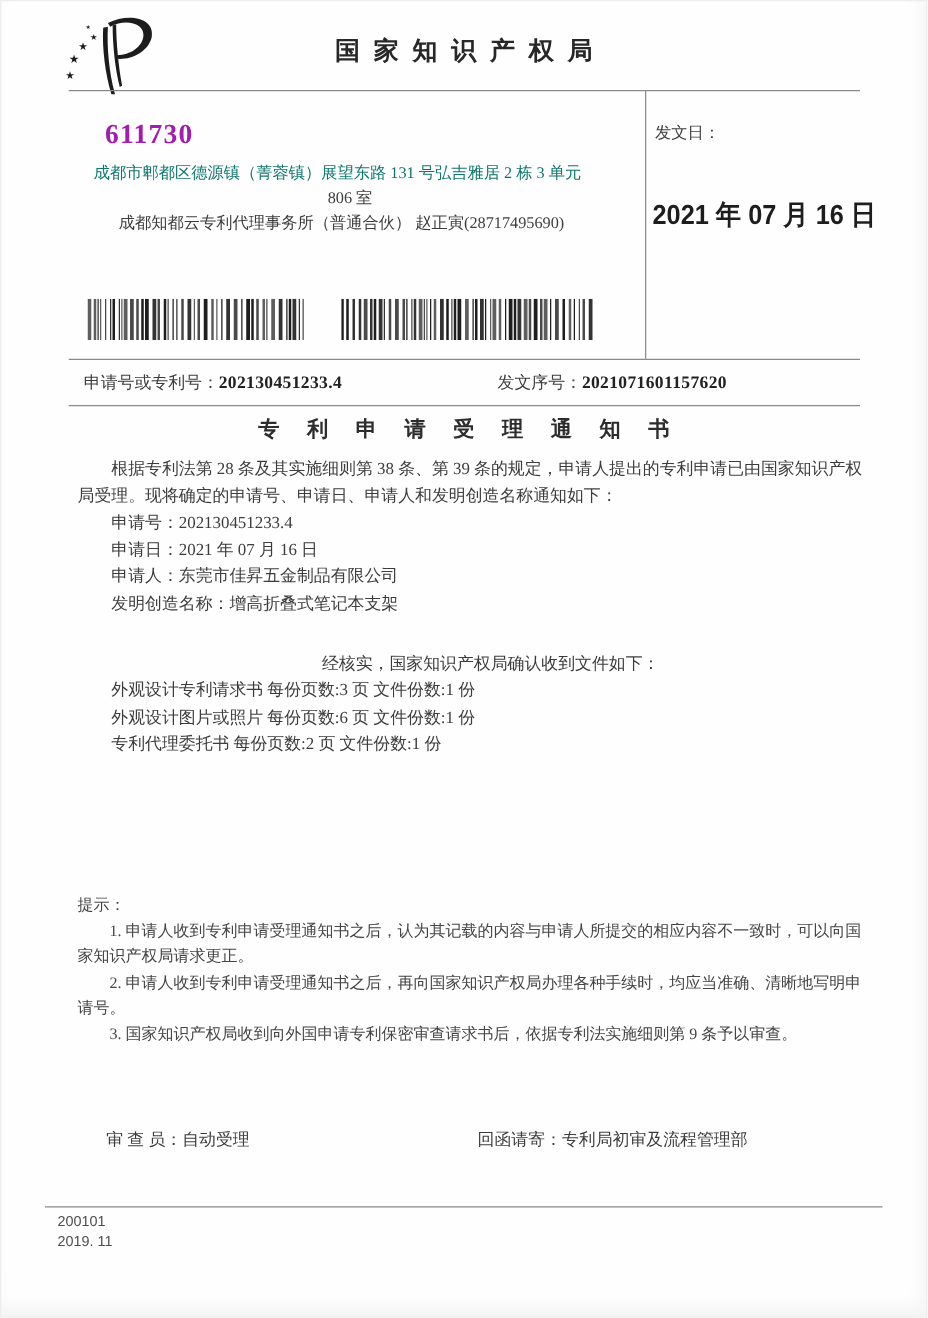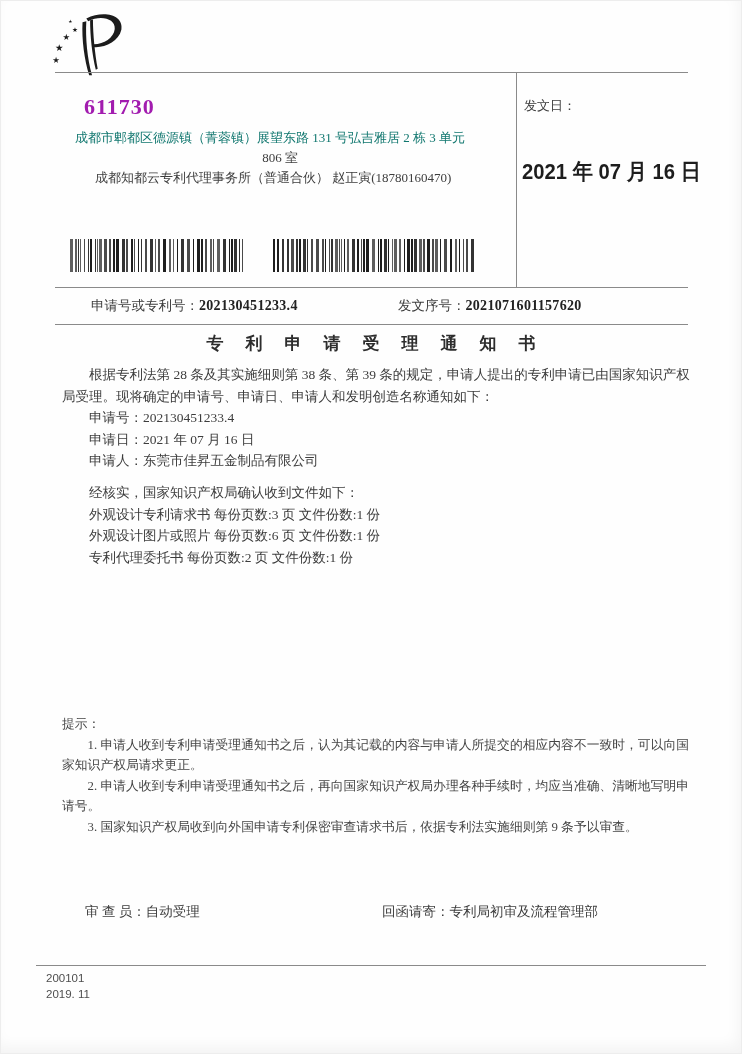--- a/index.html
+++ b/index.html
@@ -30,33 +30,33 @@
   .bc2{left:273px;width:203px;}
   
   .d-label{position:absolute;left:524px;top:97px;font-size:13px;color:#3d3d3d;}
   .d-value{
     position:absolute;left:522px;top:157px;font-size:22px;font-weight:bold;color:#1d1d1d;
     font-family:"Liberation Sans","DejaVu Sans",sans-serif;
     transform:scaleX(0.92);transform-origin:left center;white-space:nowrap;
   }
   
   .refrow{position:absolute;top:297px;left:0;width:742px;height:22px;font-size:13.5px;}
-  .ref1{position:absolute;left:67px;white-space:nowrap;margin-left:24px;}
+  .ref1{position:absolute;left:67px;white-space:nowrap;}
   .ref2{position:absolute;left:398px;white-space:nowrap;text-align:right;}
   .refnum{font-weight:bold;color:#222;font-size:14px;letter-spacing:0.3px;}
   
   .notice-title{
     position:absolute;left:0;right:0;top:332px;text-align:center;
     font-size:17px;font-weight:bold;color:#2d2d2d;
     letter-spacing:22px;padding-left:22px;white-space:nowrap;
   }
   
   .body{position:absolute;left:62px;top:364px;width:634px;font-size:13.5px;line-height:21.6px;color:#3c3c3c;}
   .body p{margin:0;text-indent:2em;}
-  .body p.confirm{margin-top:10px;}
+  .body p.confirm{margin-top:26px;text-align:center;}
   
   .tips{position:absolute;left:62px;top:714px;width:638px;font-size:12.8px;line-height:20.6px;color:#454545;}
   .tips p{margin:0;}
   .tips p.tip{text-indent:2em;}
   
   .exrow{position:absolute;top:903px;left:0;width:742px;font-size:13.5px;color:#3c3c3c;}
   .ex1{position:absolute;left:85px;white-space:nowrap;}
   .ex2{position:absolute;left:382px;white-space:nowrap;}
   
   .footer-codes{position:absolute;left:46px;top:971px;font-family:"Liberation Sans","DejaVu Sans",sans-serif;
@@ -74,28 +74,29 @@
     <path fill="#1c1c1c" d="M40 10 C58 1 80 6 77 22 C74 35 58 42 46 40 L46 37 C57 38 69 31 70 21 C71 10 55 6 42 13 Z"></path>
     <path fill="#1c1c1c" d="M36 14 C35 32 38 54 43 70 L46 70 C41 52 39 30 40 13 Z"></path>
     <path fill="#1c1c1c" d="M44 12 C44 28 46 48 50 64 L52 63 C49 46 47 27 47 11 Z"></path>
     <text x="21" y="15" font-size="5" fill="#1c1c1c">★</text>
     <text x="25" y="24" font-size="7" fill="#1c1c1c">★</text>
     <text x="15" y="33" font-size="9" fill="#1c1c1c">★</text>
     <text x="7" y="44" font-size="10" fill="#1c1c1c">★</text>
     <text x="4" y="57" font-size="9" fill="#1c1c1c">★</text>
   </svg>
 
+  <div class="org-name">国家知识产权局</div>
 
   <div class="rule" style="left:55px;top:72px;width:633px;"></div>
   <div class="vrule" style="left:516px;top:72px;height:215px;"></div>
 
   <div class="postal">611730</div>
   <div class="addr1">成都市郫都区德源镇（菁蓉镇）展望东路 131 号弘吉雅居 2 栋 3 单元</div>
   <div class="addr2">806 室</div>
-  <div class="agency">成都知都云专利代理事务所（普通合伙）  赵正寅(18780160470)</div>
+  <div class="agency">成都知都云专利代理事务所（普通合伙）  赵正寅(28717495690)</div>
 
   <div class="barcode bc1">
       <i style="left:0px;width:3px;background:#5e5e5e"></i>
       <i style="left:5px;width:2px;background:#5e5e5e"></i>
       <i style="left:8px;width:1px;background:#333"></i>
       <i style="left:10px;width:1px;background:#5e5e5e"></i>
       <i style="left:14px;width:1px;background:#4a4a4a"></i>
       <i style="left:18px;width:1px;background:#333"></i>
       <i style="left:20px;width:2px;background:#1e1e1e"></i>
       <i style="left:25px;width:1px;background:#333"></i>
@@ -204,20 +205,21 @@
 
   <div class="rule" style="left:55px;top:324px;width:633px;"></div>
 
   <div class="notice-title">专利申请受理通知书</div>
 
   <div class="body">
     <p>根据专利法第 28 条及其实施细则第 38 条、第 39 条的规定，申请人提出的专利申请已由国家知识产权局受理。现将确定的申请号、申请日、申请人和发明创造名称通知如下：</p>
     <p><span>申请号：</span><span>202130451233.4</span></p>
     <p><span>申请日：</span><span>2021 年 07 月 16 日</span></p>
     <p><span>申请人：</span><span>东莞市佳昇五金制品有限公司</span></p>
+    <p><span>发明创造名称：</span><span>增高折叠式笔记本支架</span></p>
     <p class="confirm">经核实，国家知识产权局确认收到文件如下：</p>
     <p>外观设计专利请求书 每份页数:3 页  文件份数:1 份</p>
     <p>外观设计图片或照片 每份页数:6 页  文件份数:1 份</p>
     <p>专利代理委托书 每份页数:2 页  文件份数:1 份</p>
   </div>
 
   <div class="tips">
     <p>提示：</p>
     <p class="tip">1. 申请人收到专利申请受理通知书之后，认为其记载的内容与申请人所提交的相应内容不一致时，可以向国家知识产权局请求更正。</p>
     <p class="tip">2. 申请人收到专利申请受理通知书之后，再向国家知识产权局办理各种手续时，均应当准确、清晰地写明申请号。</p>

